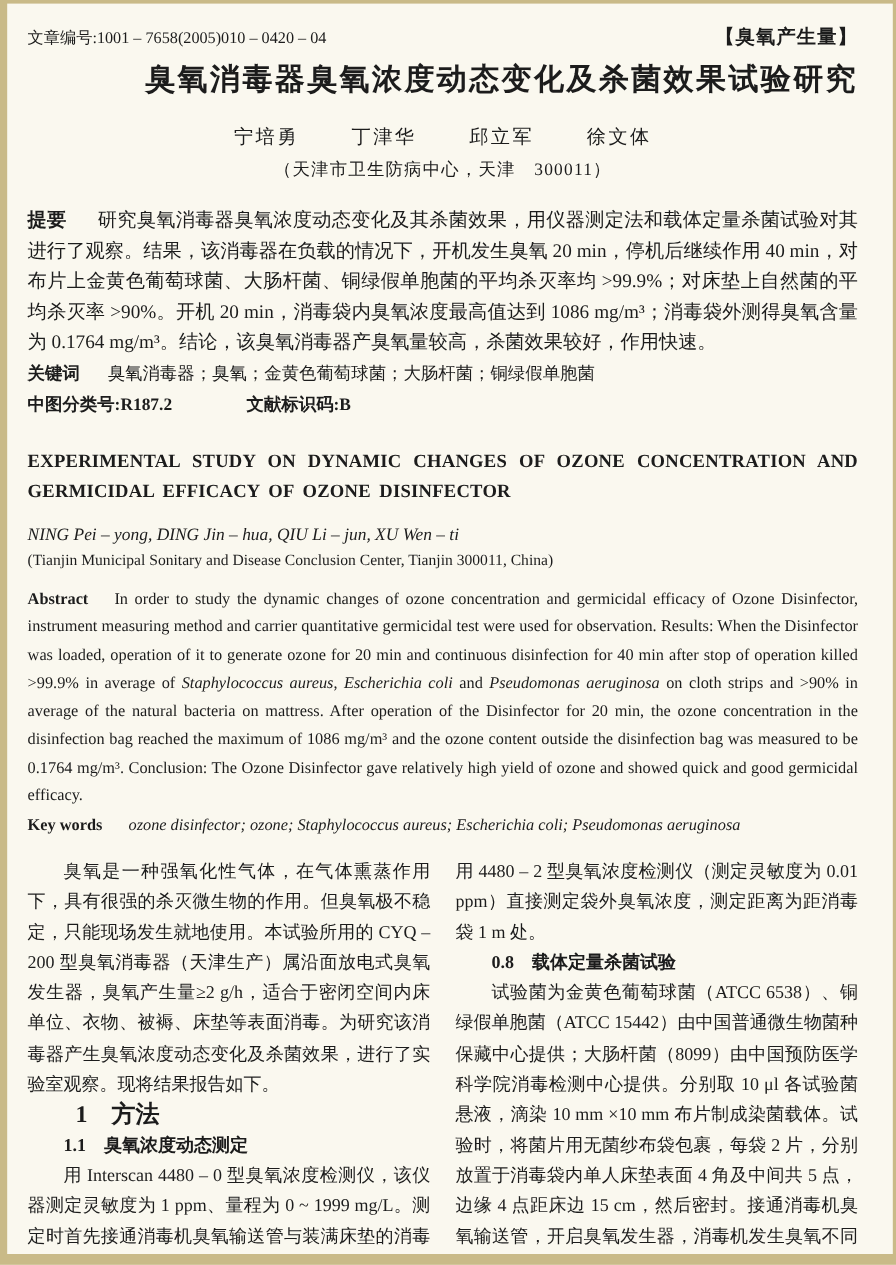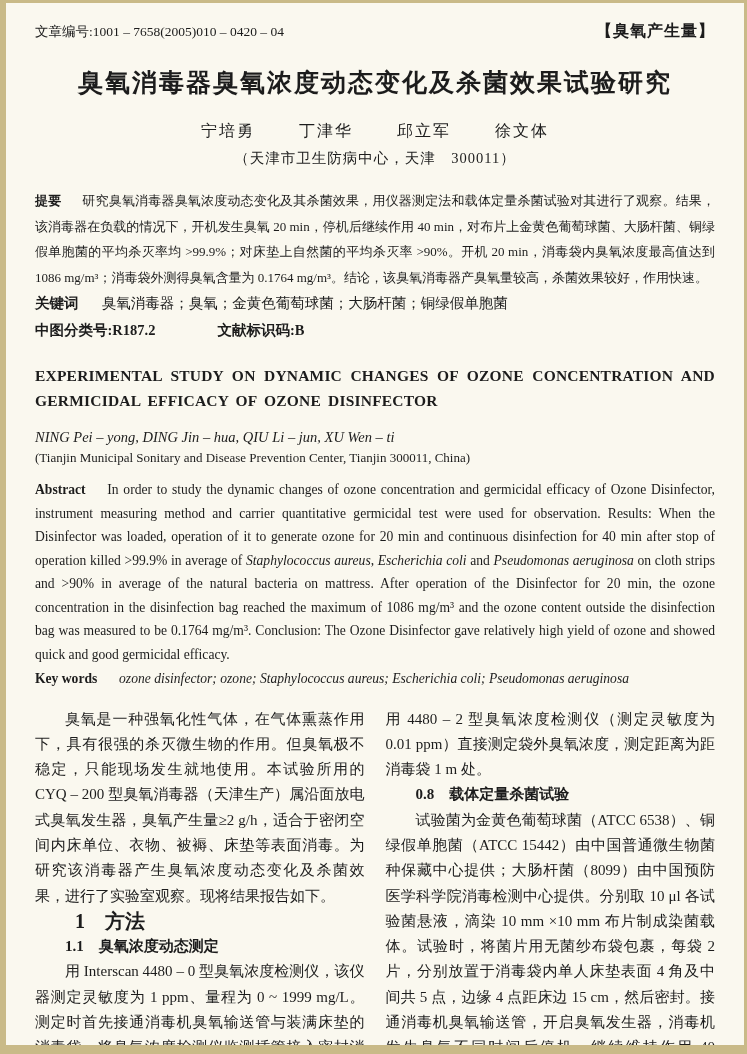--- a/index.html
+++ b/index.html
@@ -8,43 +8,43 @@
     background: #c9ba88;
     font-family: "Liberation Serif", "DejaVu Serif", serif;
     position: relative;
     overflow: hidden;
   }
   .page {
     position: absolute;
     left: 6px; top: 3px; right: 3px; bottom: 9px;
     background: #faf8ef;
     color: #1c1c1c;
-    padding: 12px 29px 0 29px;
+    padding: 12px 29px 0 17px;
     box-sizing: border-box;
     overflow: hidden;
   }
   
   .header-row {
     display: flex; justify-content: space-between; align-items: baseline;
     font-size: 13.5px; margin-top: 6px;
   }
   .report-badge { font-weight: bold; font-size: 16px; letter-spacing: 1px; }
   
   .title-cn {
-    text-align: center; font-weight: bold; font-size: 25px;
-    letter-spacing: 2px; margin-top: 24px;
+    text-align: right; font-weight: bold; font-size: 25px;
+    letter-spacing: 2px; margin-top: 7px;
   }
   .authors-cn {
     display: flex; justify-content: center; gap: 44px;
     font-size: 16px; margin-top: 22px; letter-spacing: 2px; align-items: flex-end;
   }
   .affiliation-cn { text-align: center; font-size: 14.5px; margin-top: 7px; letter-spacing: 1px; }
   
   .abstract-cn {
-    margin-top: 20px; font-size: 13px; line-height: 25.5px;
+    margin-top: 20px; font-size: 16px; line-height: 25.5px;
     text-align: justify;
   }
   .inline-label { font-weight: bold; }
   .label-gap { display: inline-block; width: 1.6em; }
   .keywords-cn { font-size: 14.5px; line-height: 25.5px; margin-top: 1px; }
   .classification { font-size: 14.5px; line-height: 25.5px; margin-top: 1px; font-weight: bold; }
   .classification .doc-code { margin-left: 62px; }
   
   .title-en {
     margin-top: 20px; font-weight: bold; font-size: 15.5px;
@@ -100,21 +100,21 @@
   </div>
 
   <div class="classification">
     <span>中图分类号:R187.2</span><span class="doc-code">文献标识码:B</span>
   </div>
 
   <div class="title-en">EXPERIMENTAL STUDY ON DYNAMIC CHANGES OF OZONE CONCENTRATION AND GERMICIDAL EFFICACY OF OZONE DISINFECTOR</div>
 
   <div class="authors-en">NING Pei – yong, DING Jin – hua, QIU Li – jun, XU Wen – ti</div>
 
-  <div class="affiliation-en">(Tianjin Municipal Sonitary and Disease Prevention Center, Tianjin  300011, China)</div>
+  <div class="affiliation-en">(Tianjin Municipal Sonitary and Disease Conclusion Center, Tianjin  300011, China)</div>
 
   <div class="abstract-en">
     <span class="inline-label">Abstract</span><span class="label-gap"></span><span><span>In order to study the dynamic changes of ozone concentration and germicidal efficacy of Ozone Disinfector, instrument measuring method and carrier quantitative germicidal test were used for observation. Results: When the Disinfector was loaded, operation of it to generate ozone for 20 min and continuous disinfection for 40 min after stop of operation killed &gt;99.9% in average of </span><i>Staphylococcus aureus</i><span>, </span><i>Escherichia coli</i><span> and </span><i>Pseudomonas aeruginosa</i><span> on cloth strips and &gt;90% in average of the natural bacteria on mattress. After operation of the Disinfector for 20 min, the ozone concentration in the disinfection bag reached the maximum of 1086 mg/m³ and the ozone content outside the disinfection bag was measured to be 0.1764 mg/m³. Conclusion: The Ozone Disinfector gave relatively high yield of ozone and showed quick and good germicidal efficacy.</span></span>
   </div>
 
   <div class="keywords-en">
     <span class="inline-label">Key words</span><span class="label-gap"></span><span class="kw-text">ozone disinfector; ozone; Staphylococcus aureus; Escherichia coli; Pseudomonas aeruginosa</span>
   </div>
 
   <div class="body-cols">

